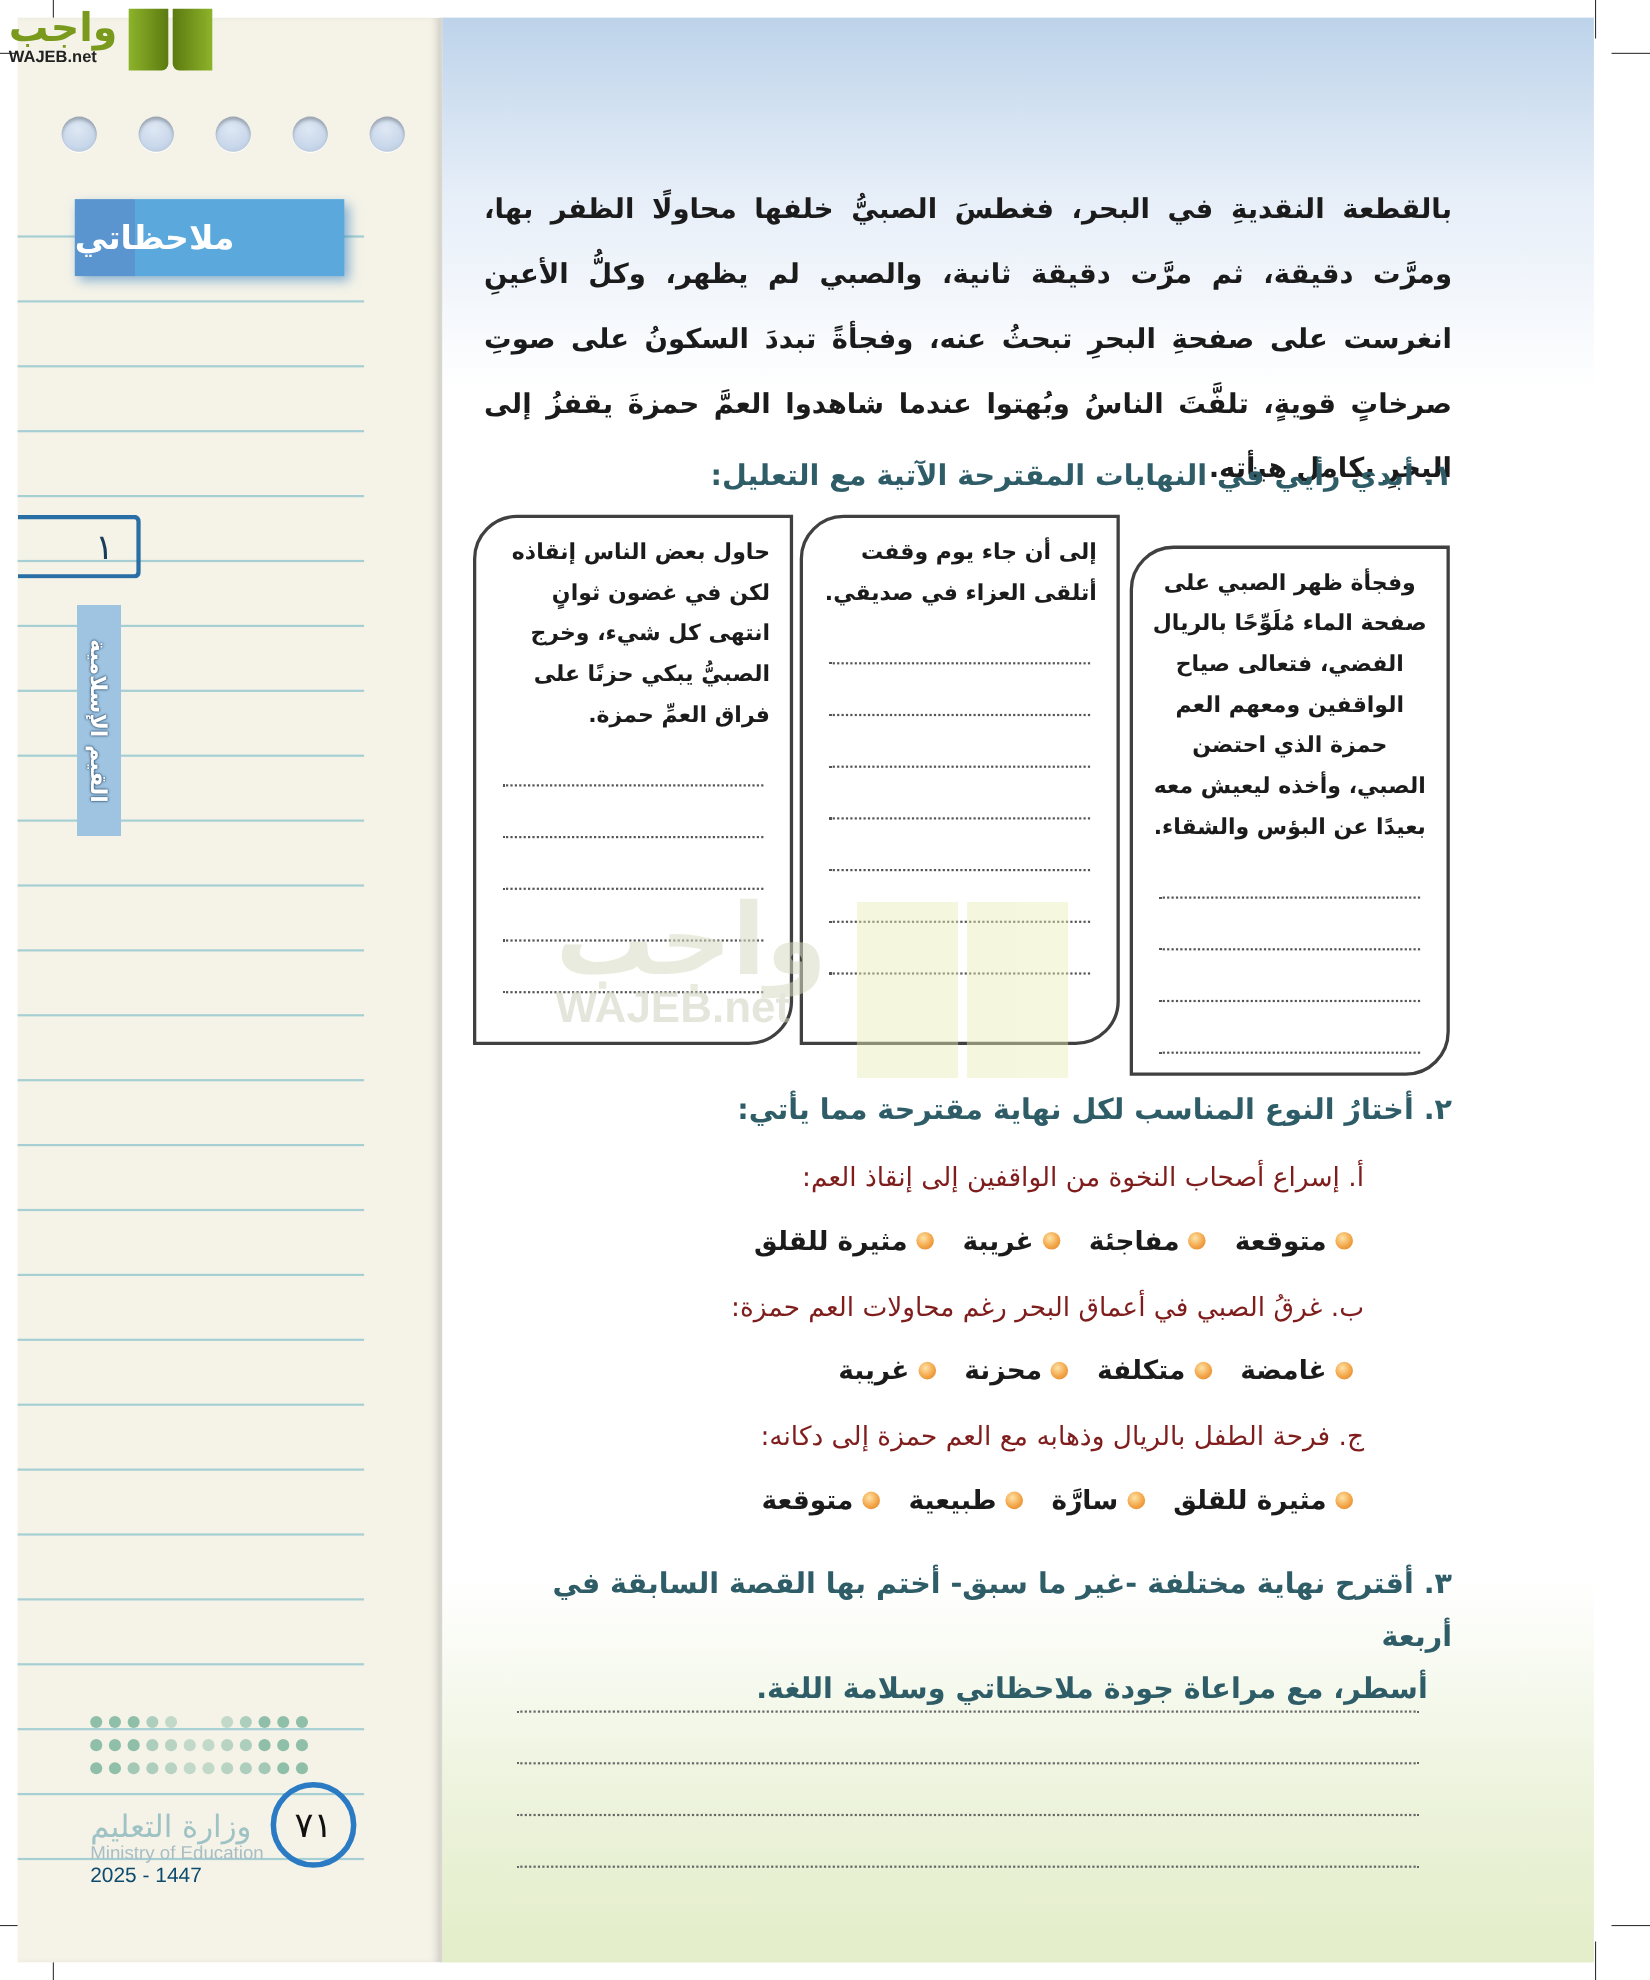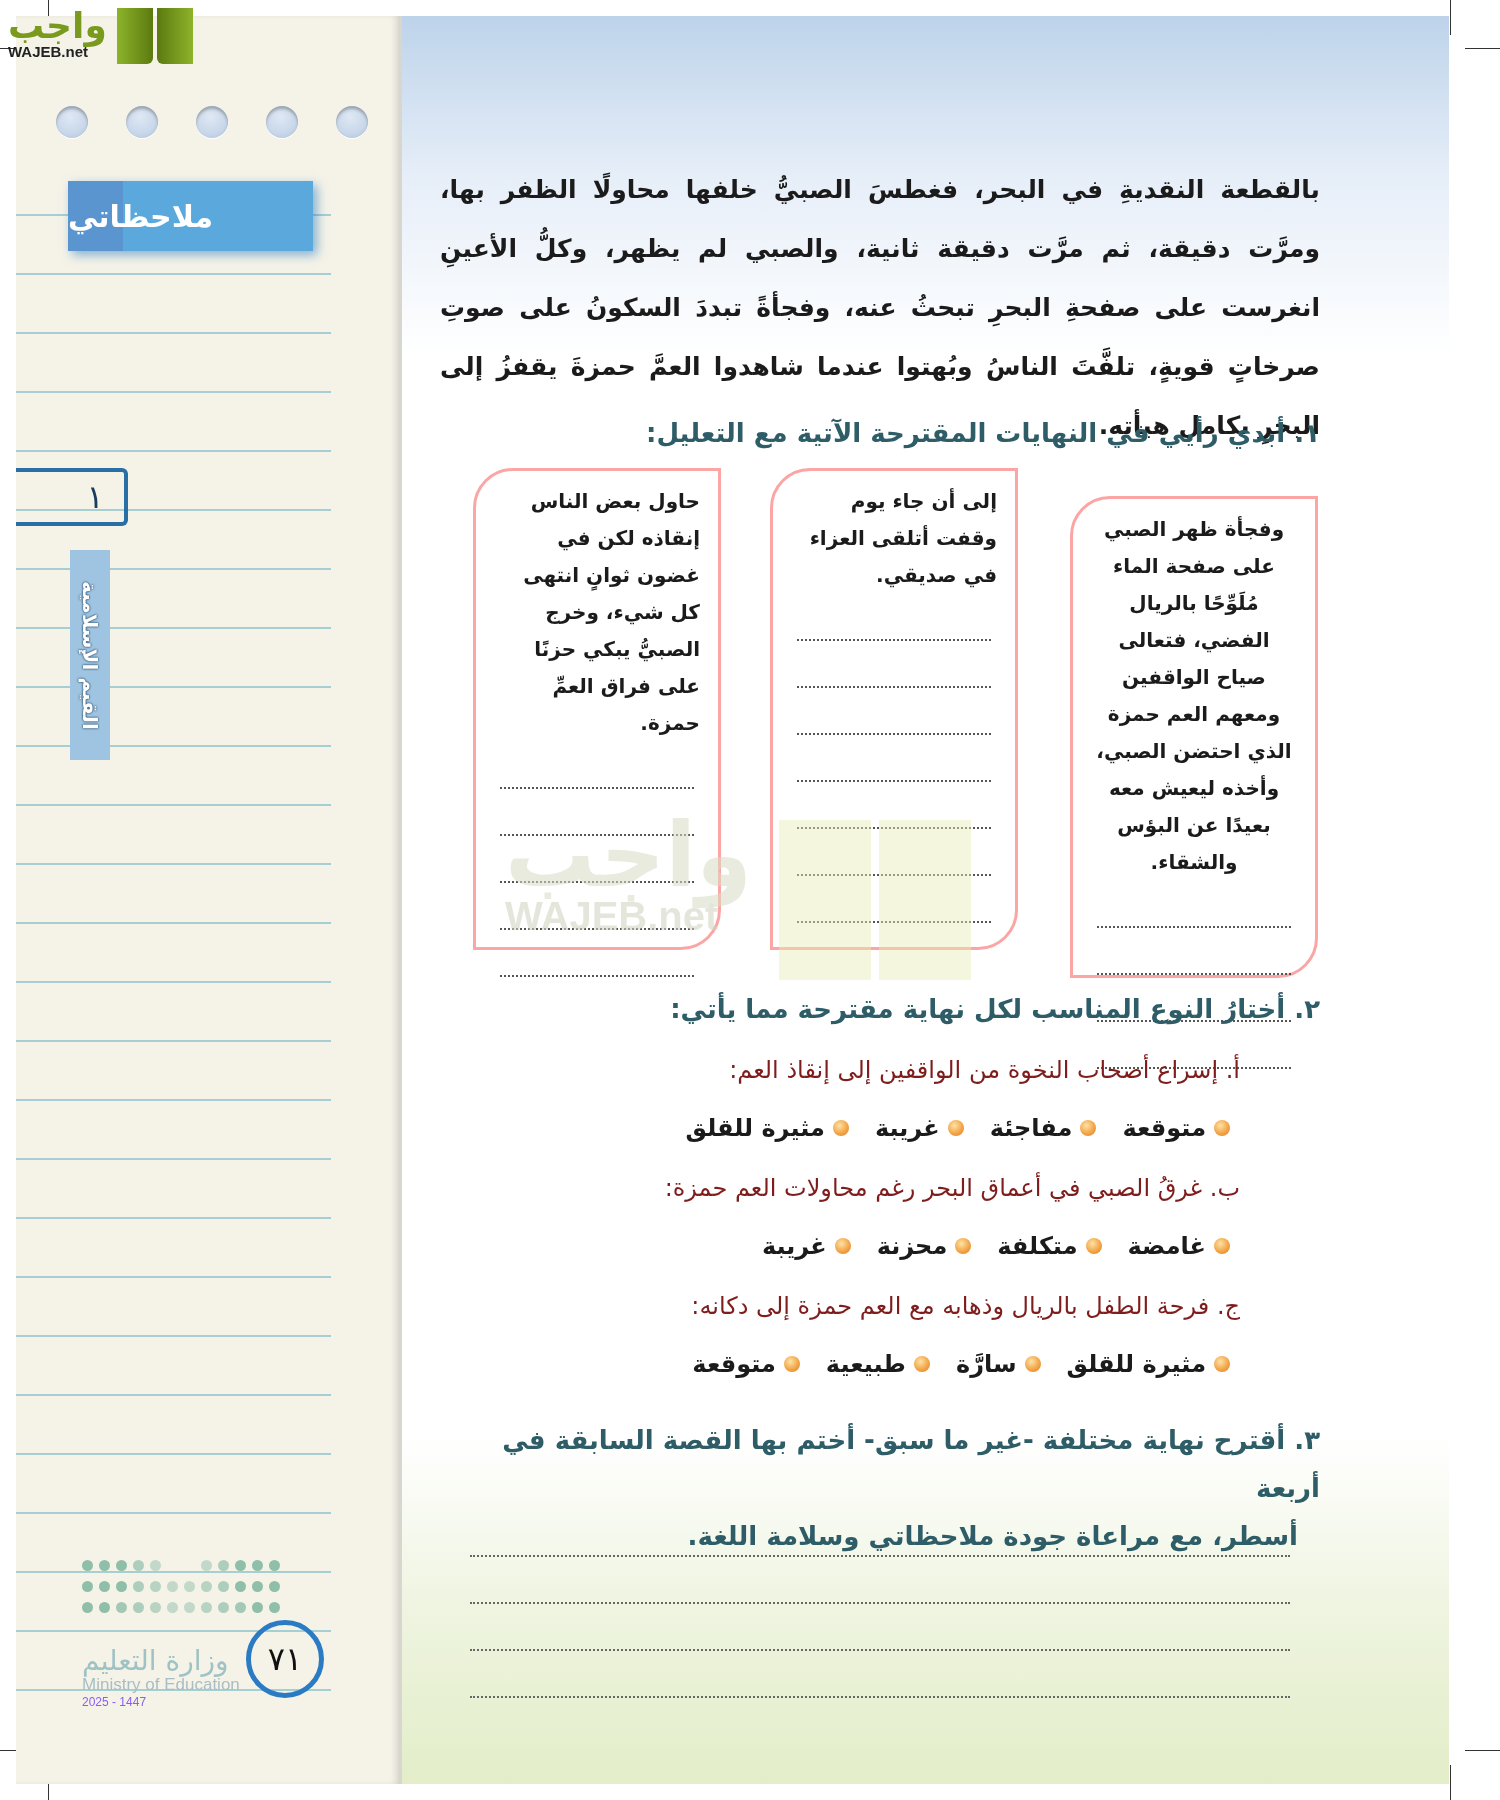--- a/index.html
+++ b/index.html
@@ -56,43 +56,43 @@
   .book .l, .book .r { position: absolute; top: 4px; width: 36px; height: 56px; background: #8db32a; }
   .book .l { left: 2px; border-radius: 0 0 6px 0; background: linear-gradient(90deg,#8db32a,#5c7a10); }
   .book .r { right: 2px; border-radius: 0 0 0 6px; background: linear-gradient(270deg,#8db32a,#5c7a10); }
 
   
   .moe { position: absolute; left: 82px; top: 1560px; width: 200px; }
   .moe-dots { display: grid; grid-template-columns: repeat(12, 14px); gap: 3px; height: 60px; }
   .moe-dot { width: 11px; height: 11px; border-radius: 50%; background: #8fbea9; }
   .moe-ar { color: #9fc2c4; font-size: 28px; margin-top: 24px; direction: rtl; text-align: left; }
   .moe-en { color: #a8bec4; font-family: "Liberation Sans", sans-serif; font-size: 17px; margin-top: -2px; }
-  .moe-year { color: #8b5cf6; font-family: "Liberation Sans", sans-serif; font-size: 12px; }
+  .moe-year { color: #0c4a6e; font-family: "Liberation Sans", sans-serif; font-size: 19px; }
   .page-num {
     position: absolute; left: 246px; top: 1620px; width: 78px; height: 78px;
     border: 5px solid #2a7bc4; border-radius: 50%;
     display: flex; align-items: center; justify-content: center;
     font-size: 32px; color: #111; background: transparent;
   }
 
   
   .page {
     position: absolute; left: 400px; top: 16px; width: 1049px; height: 1768px;
     background: linear-gradient(180deg, #bdd3ea 0px, #e6eef8 160px, #ffffff 340px, #ffffff 1420px, #eef4df 1600px, #e3edc8 1768px);
     border-left: 2px solid #d7d7d0;
   }
   .main { position: absolute; left: 440px; width: 880px; direction: rtl; color: #1b1b1b; }
   .para { top: 160px; font-size: 25px; font-weight: bold; line-height: 59px; text-align: justify; }
   .q-title { font-size: 26px; font-weight: bold; color: #2e5d68; }
   .q1 { top: 406px; margin-top: 12px; }
 
   .cards { position: absolute; left: 456px; top: 468px; width: 862px; height: 482px; direction: rtl; }
   .card {
-    position: absolute; top: 0; width: 248px; height: 482px;
-    border: 3px solid #fca5a5; background: #fff;
+    position: absolute; top: 0; width: 291px; height: 482px;
+    border: 3px solid #404040; background: #fff;
     padding: 12px 18px 0 18px; direction: rtl;
   }
   .card.c1 { right: 0; border-radius: 40px 0 40px 0; margin-top: 28px; }
   .card.c2 { right: 300px; border-radius: 40px 0 40px 0; }
   .card.c3 { right: 597px; border-radius: 40px 0 40px 0; }
   .card-text { font-size: 20px; font-weight: bold; line-height: 37px; text-align: center; color: #1b1b1b; }
   .card.c2 .card-text, .card.c3 .card-text { text-align: right; }
   .dots { border-bottom: 2px dotted #555; height: 47px; margin: 0 6px; }
 
   .watermark { position: absolute; left: 505px; top: 810px; opacity: 0.55; pointer-events: none; }

